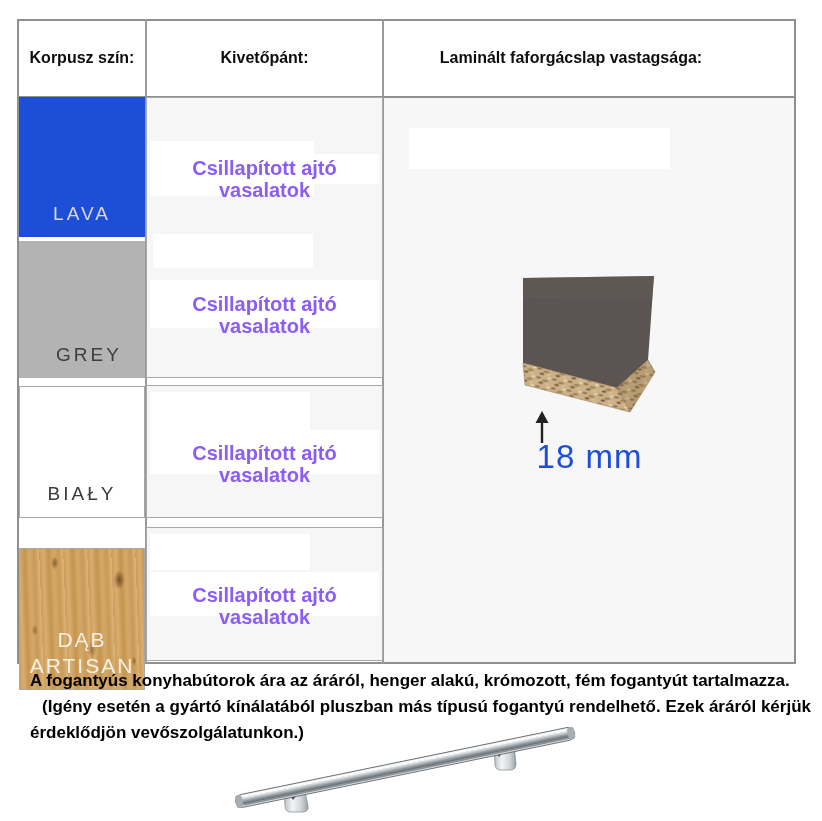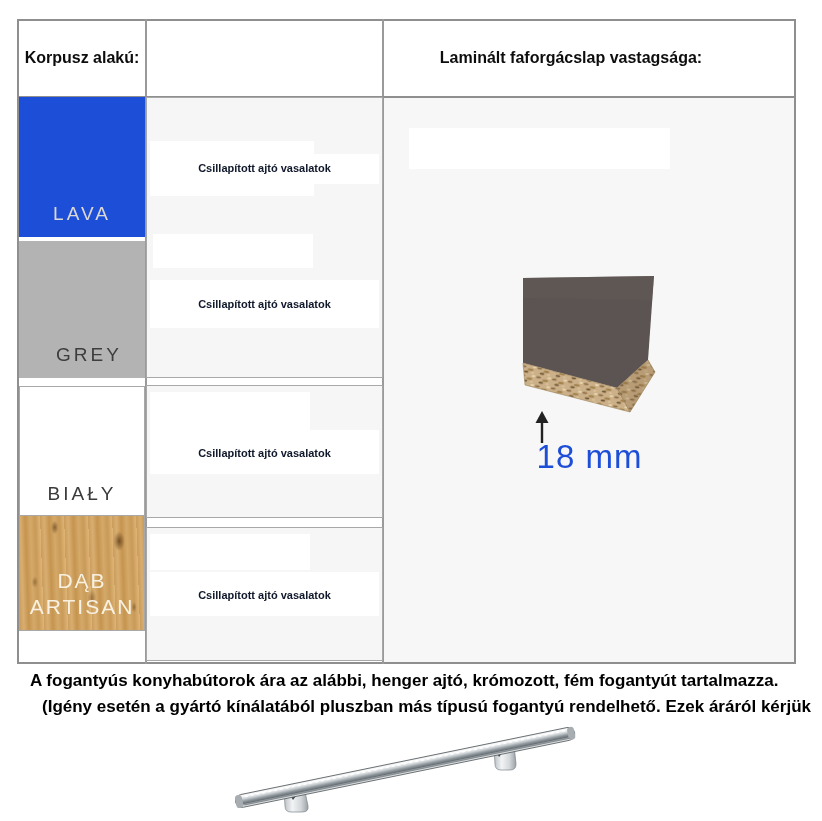--- a/index.html
+++ b/index.html
@@ -23,39 +23,39 @@
   
   .swatch{position:absolute;left:19px;width:126px;box-sizing:border-box;}
   .swatch .lbl{position:absolute;left:0;right:0;bottom:12px;text-align:center;
     font-size:19px;letter-spacing:3px;font-weight:400;}
   .sw-lava{top:97px;height:140px;background:#1d4ed8;}
   .sw-lava .lbl{color:#dcd8d6;}
   .sw-grey{top:241px;height:137px;background:#b3b3b3;}
   .sw-grey .lbl{color:#3d3d3d;padding-left:14px;}
   .sw-bialy{top:386px;height:132px;background:#ffffff;border:1px solid #a8a8a8;}
   .sw-bialy .lbl{color:#3a3a3a;}
-  .sw-dab{top:515px;height:116px;border:1px solid #a8a8a8;
+  .sw-dab{top:548px;height:142px;border:1px solid #a8a8a8;
     background:
       radial-gradient(ellipse 9px 16px at 80% 22%, rgba(92,58,22,.8) 0%, rgba(92,58,22,0) 62%),
       radial-gradient(ellipse 6px 11px at 28% 10%, rgba(92,58,22,.65) 0%, rgba(92,58,22,0) 62%),
       radial-gradient(ellipse 7px 13px at 58% 72%, rgba(104,66,26,.5) 0%, rgba(104,66,26,0) 65%),
       radial-gradient(ellipse 5px 9px at 12% 58%, rgba(104,66,26,.5) 0%, rgba(104,66,26,0) 65%),
       radial-gradient(ellipse 4px 8px at 92% 80%, rgba(92,58,22,.5) 0%, rgba(92,58,22,0) 65%),
       repeating-linear-gradient(88deg,#cb9d5e 0px,#d8ae70 4px,#c5944f 9px,#d4a969 14px,#c99a58 19px,#deb475 24px);}
   .sw-dab .lbl{color:#f8f1e2;font-size:21px;line-height:26px;letter-spacing:2px;bottom:10px;
     left:8px;right:8px;white-space:normal;}
 
   
   .mcell{position:absolute;left:146px;width:237px;background:#f6f6f6;border:1px solid #a8a8a8;box-sizing:border-box;}
   .mc1{top:97px;height:281px;}
   .mc2{top:385px;height:133px;}
   .mc3{top:527px;height:134px;}
   .wpatch{position:absolute;background:#fff;}
   .hinge-text{position:absolute;left:146px;width:237px;text-align:center;
-    font-weight:bold;font-size:11px;color:#0f172a;height:22px;line-height:22px;}
+    font-weight:bold;font-size:20px;color:#8b5cf6;height:22px;line-height:22px;}
 
   
   .rcell{position:absolute;left:384px;top:98px;width:410px;height:564px;background:#f7f7f7;}
   .thickness-label{position:absolute;left:512px;top:438px;width:155px;text-align:center;
     font-size:33px;font-weight:500;color:#1d4ed8;letter-spacing:1px;}
   .board-svg{position:absolute;left:518px;top:272px;}
   .arrow-svg{position:absolute;left:530px;top:411px;}
 
   
   .footer-line{position:absolute;left:30px;width:780px;font-weight:bold;font-size:17px;color:#000;}
@@ -67,21 +67,22 @@
 </head>
 <body>
 
 <div id="page">
 
   <div class="table-frame"></div>
   <div class="vline v1"></div>
   <div class="vline v2"></div>
   <div class="hline-header"></div>
 
-  <div class="hcell hc1">Korpusz alakú:</div>
+  <div class="hcell hc1">Korpusz szín:</div>
+  <div class="hcell hc2">Kivetőpánt:</div>
   <div class="hcell hc3">Laminált faforgácslap vastagsága:</div>
 
   <div class="swatch sw-lava">
     <div class="lbl">LAVA</div>
   </div>
   <div class="swatch sw-grey">
     <div class="lbl">GREY</div>
   </div>
   <div class="swatch sw-bialy">
     <div class="lbl">BIAŁY</div>
@@ -129,22 +130,23 @@
     <polygon points="99,116 130,88 137,100 112,140" fill="#7a5f3c" opacity="0.25"></polygon>
   </svg>
 
   <svg class="arrow-svg" width="24" height="34" viewBox="0 0 24 34">
     <line x1="12" y1="10" x2="12" y2="32" stroke="#222" stroke-width="2.4"></line>
     <polygon points="12,0 5.5,12 18.5,12" fill="#222"></polygon>
   </svg>
 
   <div class="thickness-label">18 mm</div>
 
-  <div class="footer-line fl1">A fogantyús konyhabútorok ára az alábbi, henger ajtó, krómozott, fém fogantyút tartalmazza.</div>
+  <div class="footer-line fl1">A fogantyús konyhabútorok ára az áráról, henger alakú, krómozott, fém fogantyút tartalmazza.</div>
   <div class="footer-line fl2">(Igény esetén a gyártó kínálatából pluszban más típusú fogantyú rendelhető. Ezek áráról kérjük</div>
+  <div class="footer-line fl3">érdeklődjön vevőszolgálatunkon.)</div>
 
   <svg class="handle-svg" width="380" height="102" viewBox="0 0 380 102">
     <defs>
       <linearGradient id="chrome" x1="0" y1="0" x2="0" y2="1">
         <stop offset="0" stop-color="#e9ecee"></stop>
         <stop offset="0.16" stop-color="#fdfdfd"></stop>
         <stop offset="0.38" stop-color="#c7cdd1"></stop>
         <stop offset="0.56" stop-color="#8f979c"></stop>
         <stop offset="0.72" stop-color="#697278"></stop>
         <stop offset="0.88" stop-color="#ced3d6"></stop>

